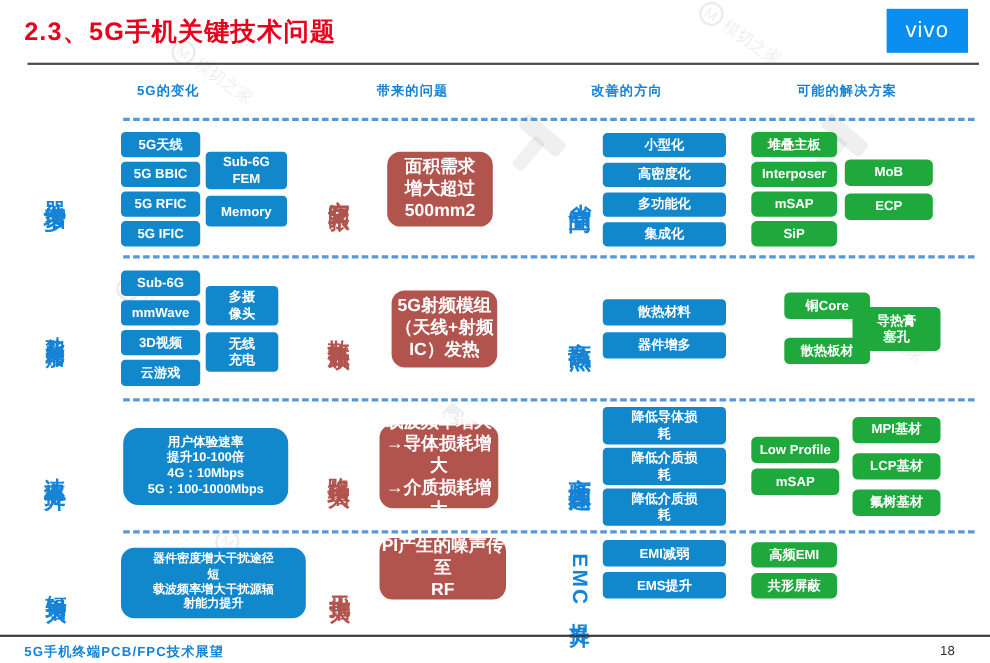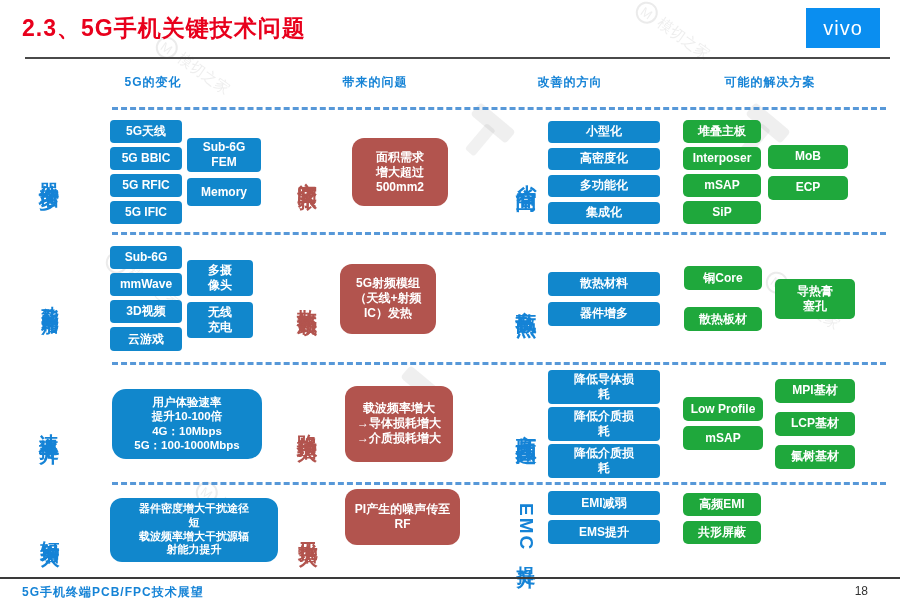--- a/index.html
+++ b/index.html
@@ -24,21 +24,21 @@
             writing-mode:vertical-rl; text-orientation:mixed; font-weight:bold; letter-spacing:3px; }
   .vblue { color:#1583d6; }
   .vred  { color:#b2544e; }
 
   .stack { position:absolute; top:0; bottom:0; display:flex; flex-direction:column; justify-content:center; }
 
   .bx { display:flex; align-items:center; justify-content:center; text-align:center; color:#fff;
         font-weight:600; white-space:pre-line; line-height:1.25; }
   .b-blue  { background:#1187cc; border-radius:4px; font-size:12px; }
   .b-green { background:#1fa83c; border-radius:5px; font-size:12px; }
-  .b-red   { background:#b2544e; border-radius:12px; font-size:12px; }
+  .b-red   { background:#b2544e; border-radius:12px; font-size:16px; }
 
   .wm { position:absolute; color:rgba(90,90,90,.10); font-size:15px; white-space:nowrap; transform:rotate(35deg); pointer-events:none; }
   .wm .ring { display:inline-block; width:22px; height:22px; border:2px solid rgba(90,90,90,.12); border-radius:50%; text-align:center; line-height:20px; font-size:13px; margin-right:4px; }
   .hammer { position:absolute; width:46px; height:16px; background:rgba(120,120,120,.12); border-radius:4px; transform:rotate(40deg); pointer-events:none; }
   .hammer:after { content:""; position:absolute; left:18px; top:12px; width:12px; height:34px; background:rgba(120,120,120,.10); border-radius:3px; }
 
   .footer-rule { position:absolute; left:0; right:0; top:577px; border-top:2px solid #3a3a3a; }
   .footer-text { position:absolute; left:22px; top:584px; font-size:12px; font-weight:bold; color:#1583d6; letter-spacing:1px; }
   .page-num { position:absolute; right:32px; top:584px; font-size:12px; color:#333; }
 </style>
@@ -120,33 +120,33 @@
     <div class="bx b-blue" style="height:24px;">云游戏</div>
   </div>
   <div class="stack" style="left:187px; width:66px; gap:6px;">
     <div class="bx b-blue" style="height:36px;">多摄
 像头</div>
     <div class="bx b-blue" style="height:36px;">无线
 充电</div>
   </div>
 
   <div class="vlabel vred" style="left:290px; width:36px; font-size:20px;">散热瓶颈</div>
-  <div class="stack" style="left:340px; width:96px;">
+  <div class="stack" style="left:356px; width:96px;">
     <div class="bx b-red" style="height:70px;">5G射频模组
 （天线+射频
 IC）发热</div>
   </div>
 
   <div class="vlabel vblue" style="left:508px; width:36px; font-size:21px;">高散热</div>
   <div class="stack" style="left:548px; width:112px; gap:6px;">
     <div class="bx b-blue" style="height:24px;">散热材料</div>
     <div class="bx b-blue" style="height:24px;">器件增多</div>
   </div>
 
-  <div class="stack" style="left:684px; width:78px; gap:17px;">
+  <div class="stack" style="left:713px; width:78px; gap:17px;">
     <div class="bx b-green" style="height:24px;">铜Core</div>
     <div class="bx b-green" style="height:24px;">散热板材</div>
   </div>
   <div class="stack" style="left:775px; width:80px;">
     <div class="bx b-green" style="height:40px;">导热膏
 塞孔</div>
   </div>
 </div>
 
 <div class="row" style="top:367px; height:113px;">

